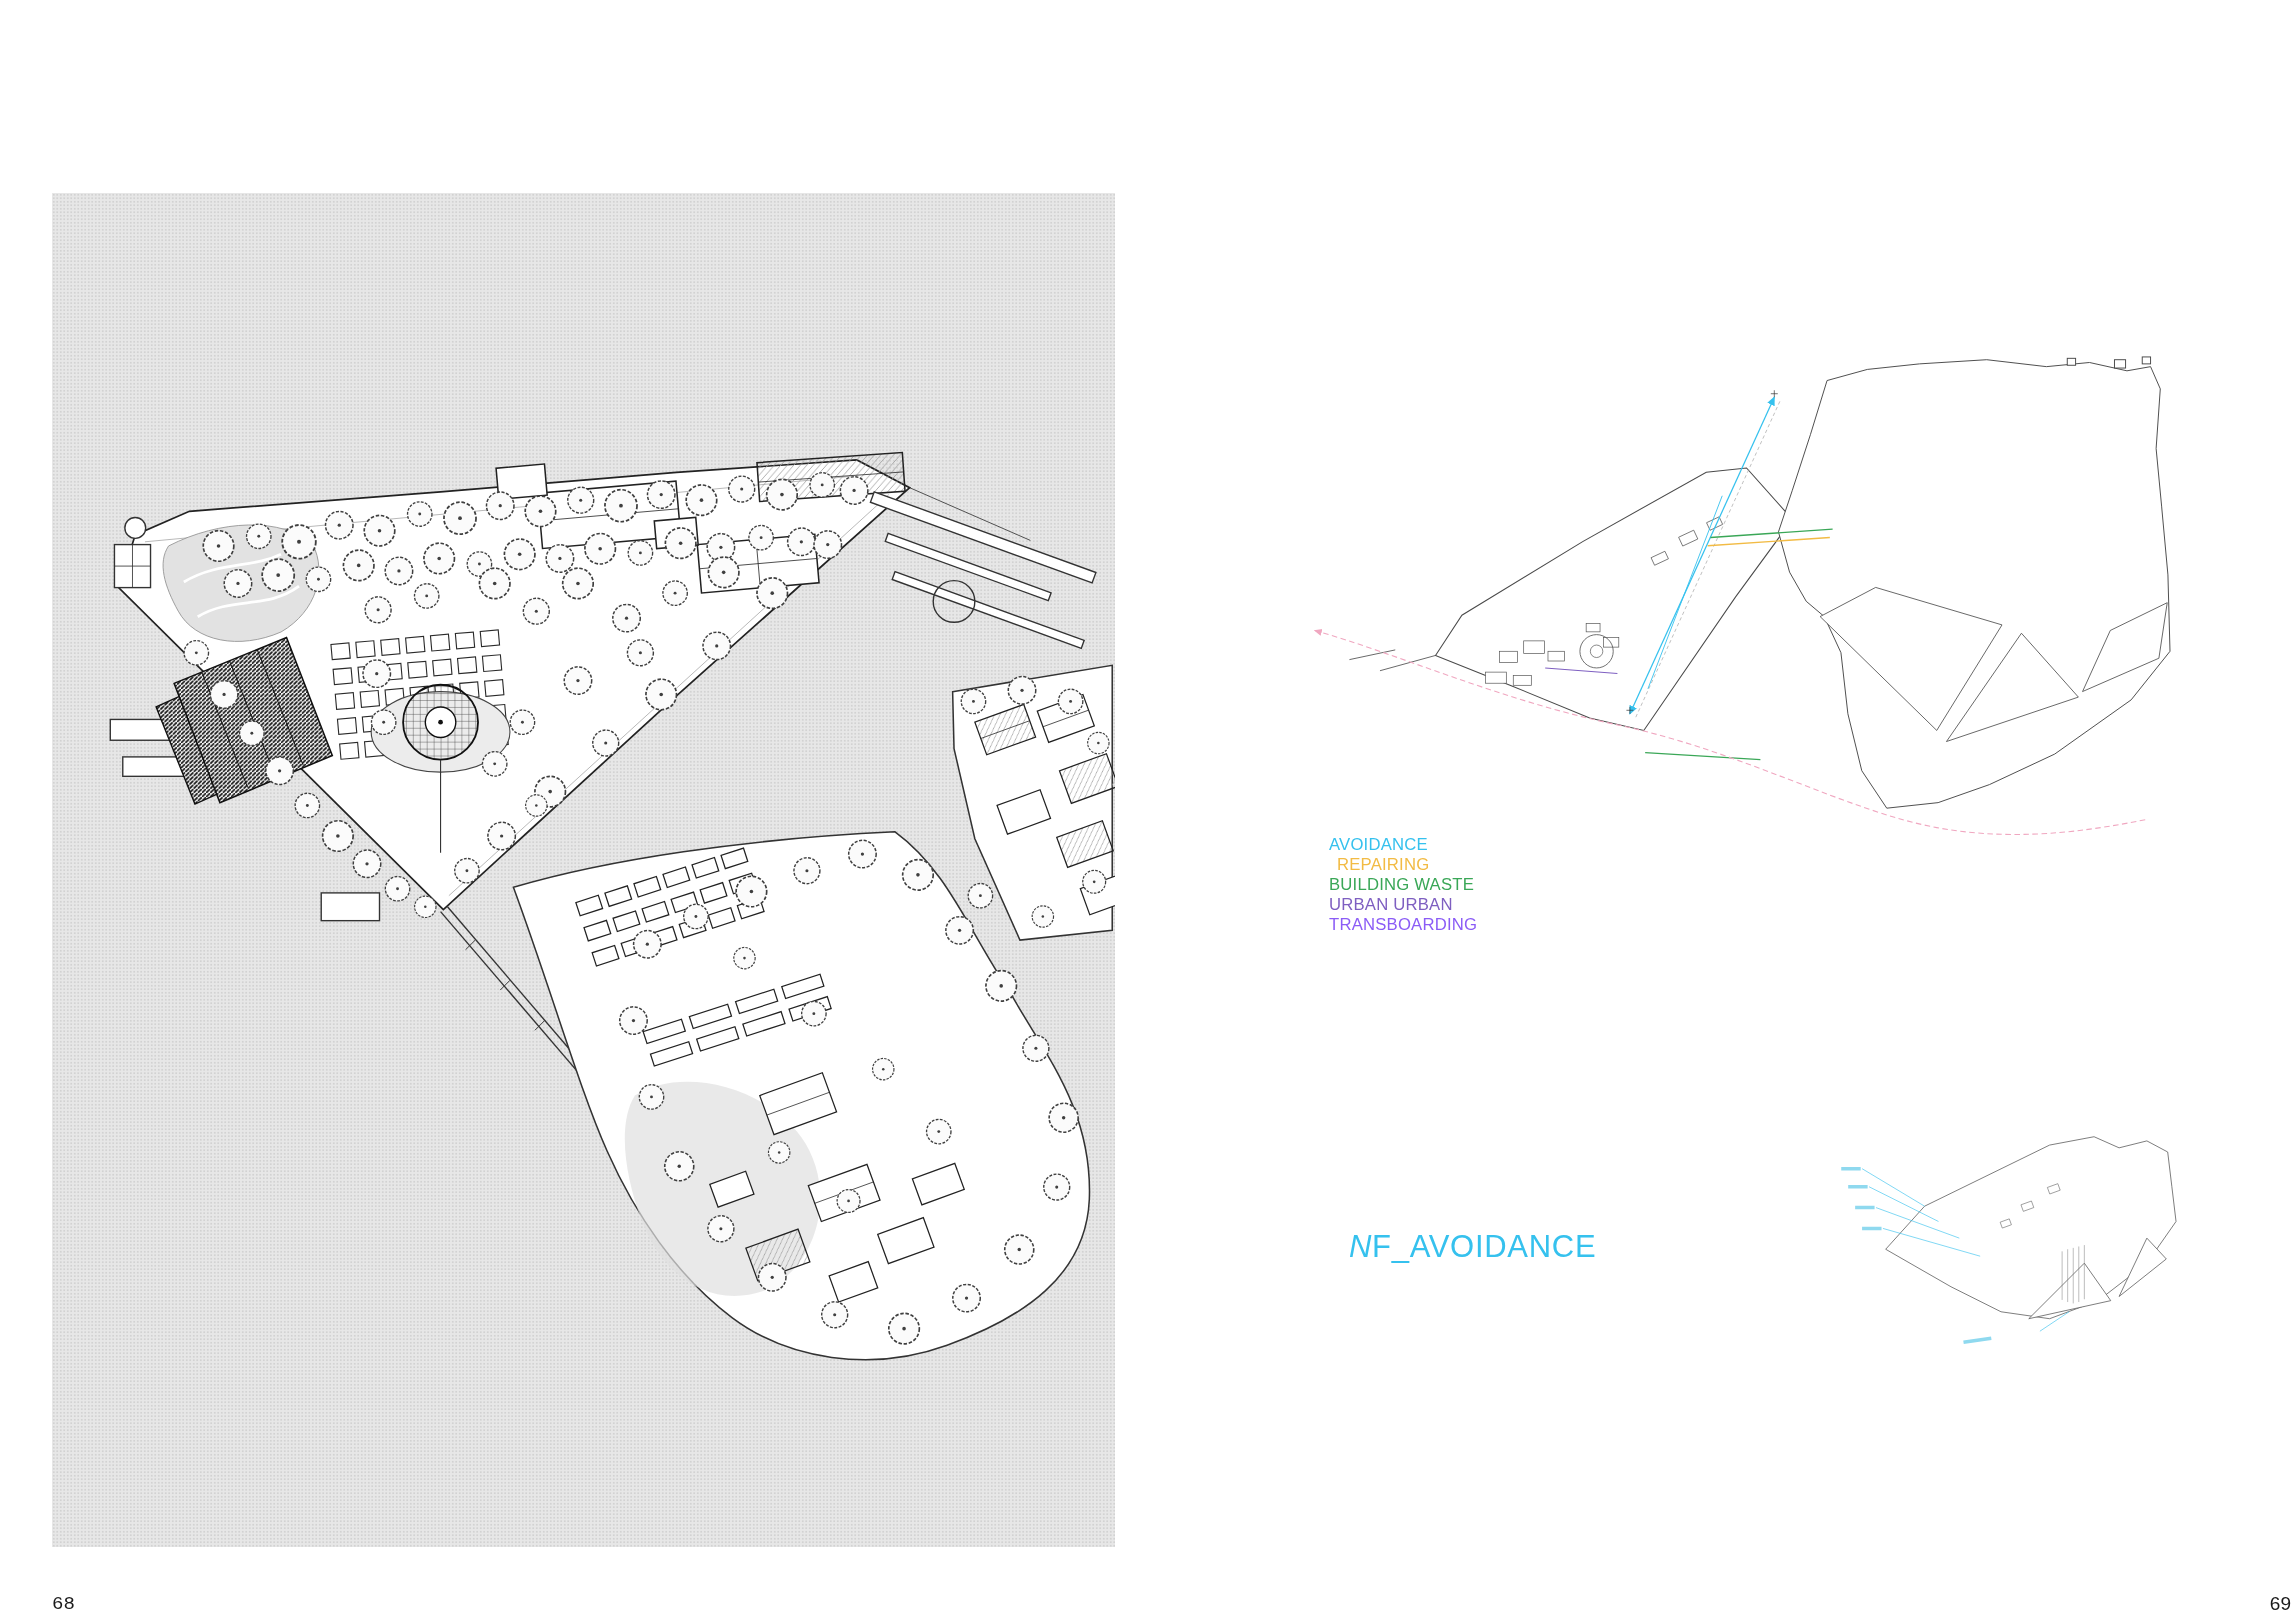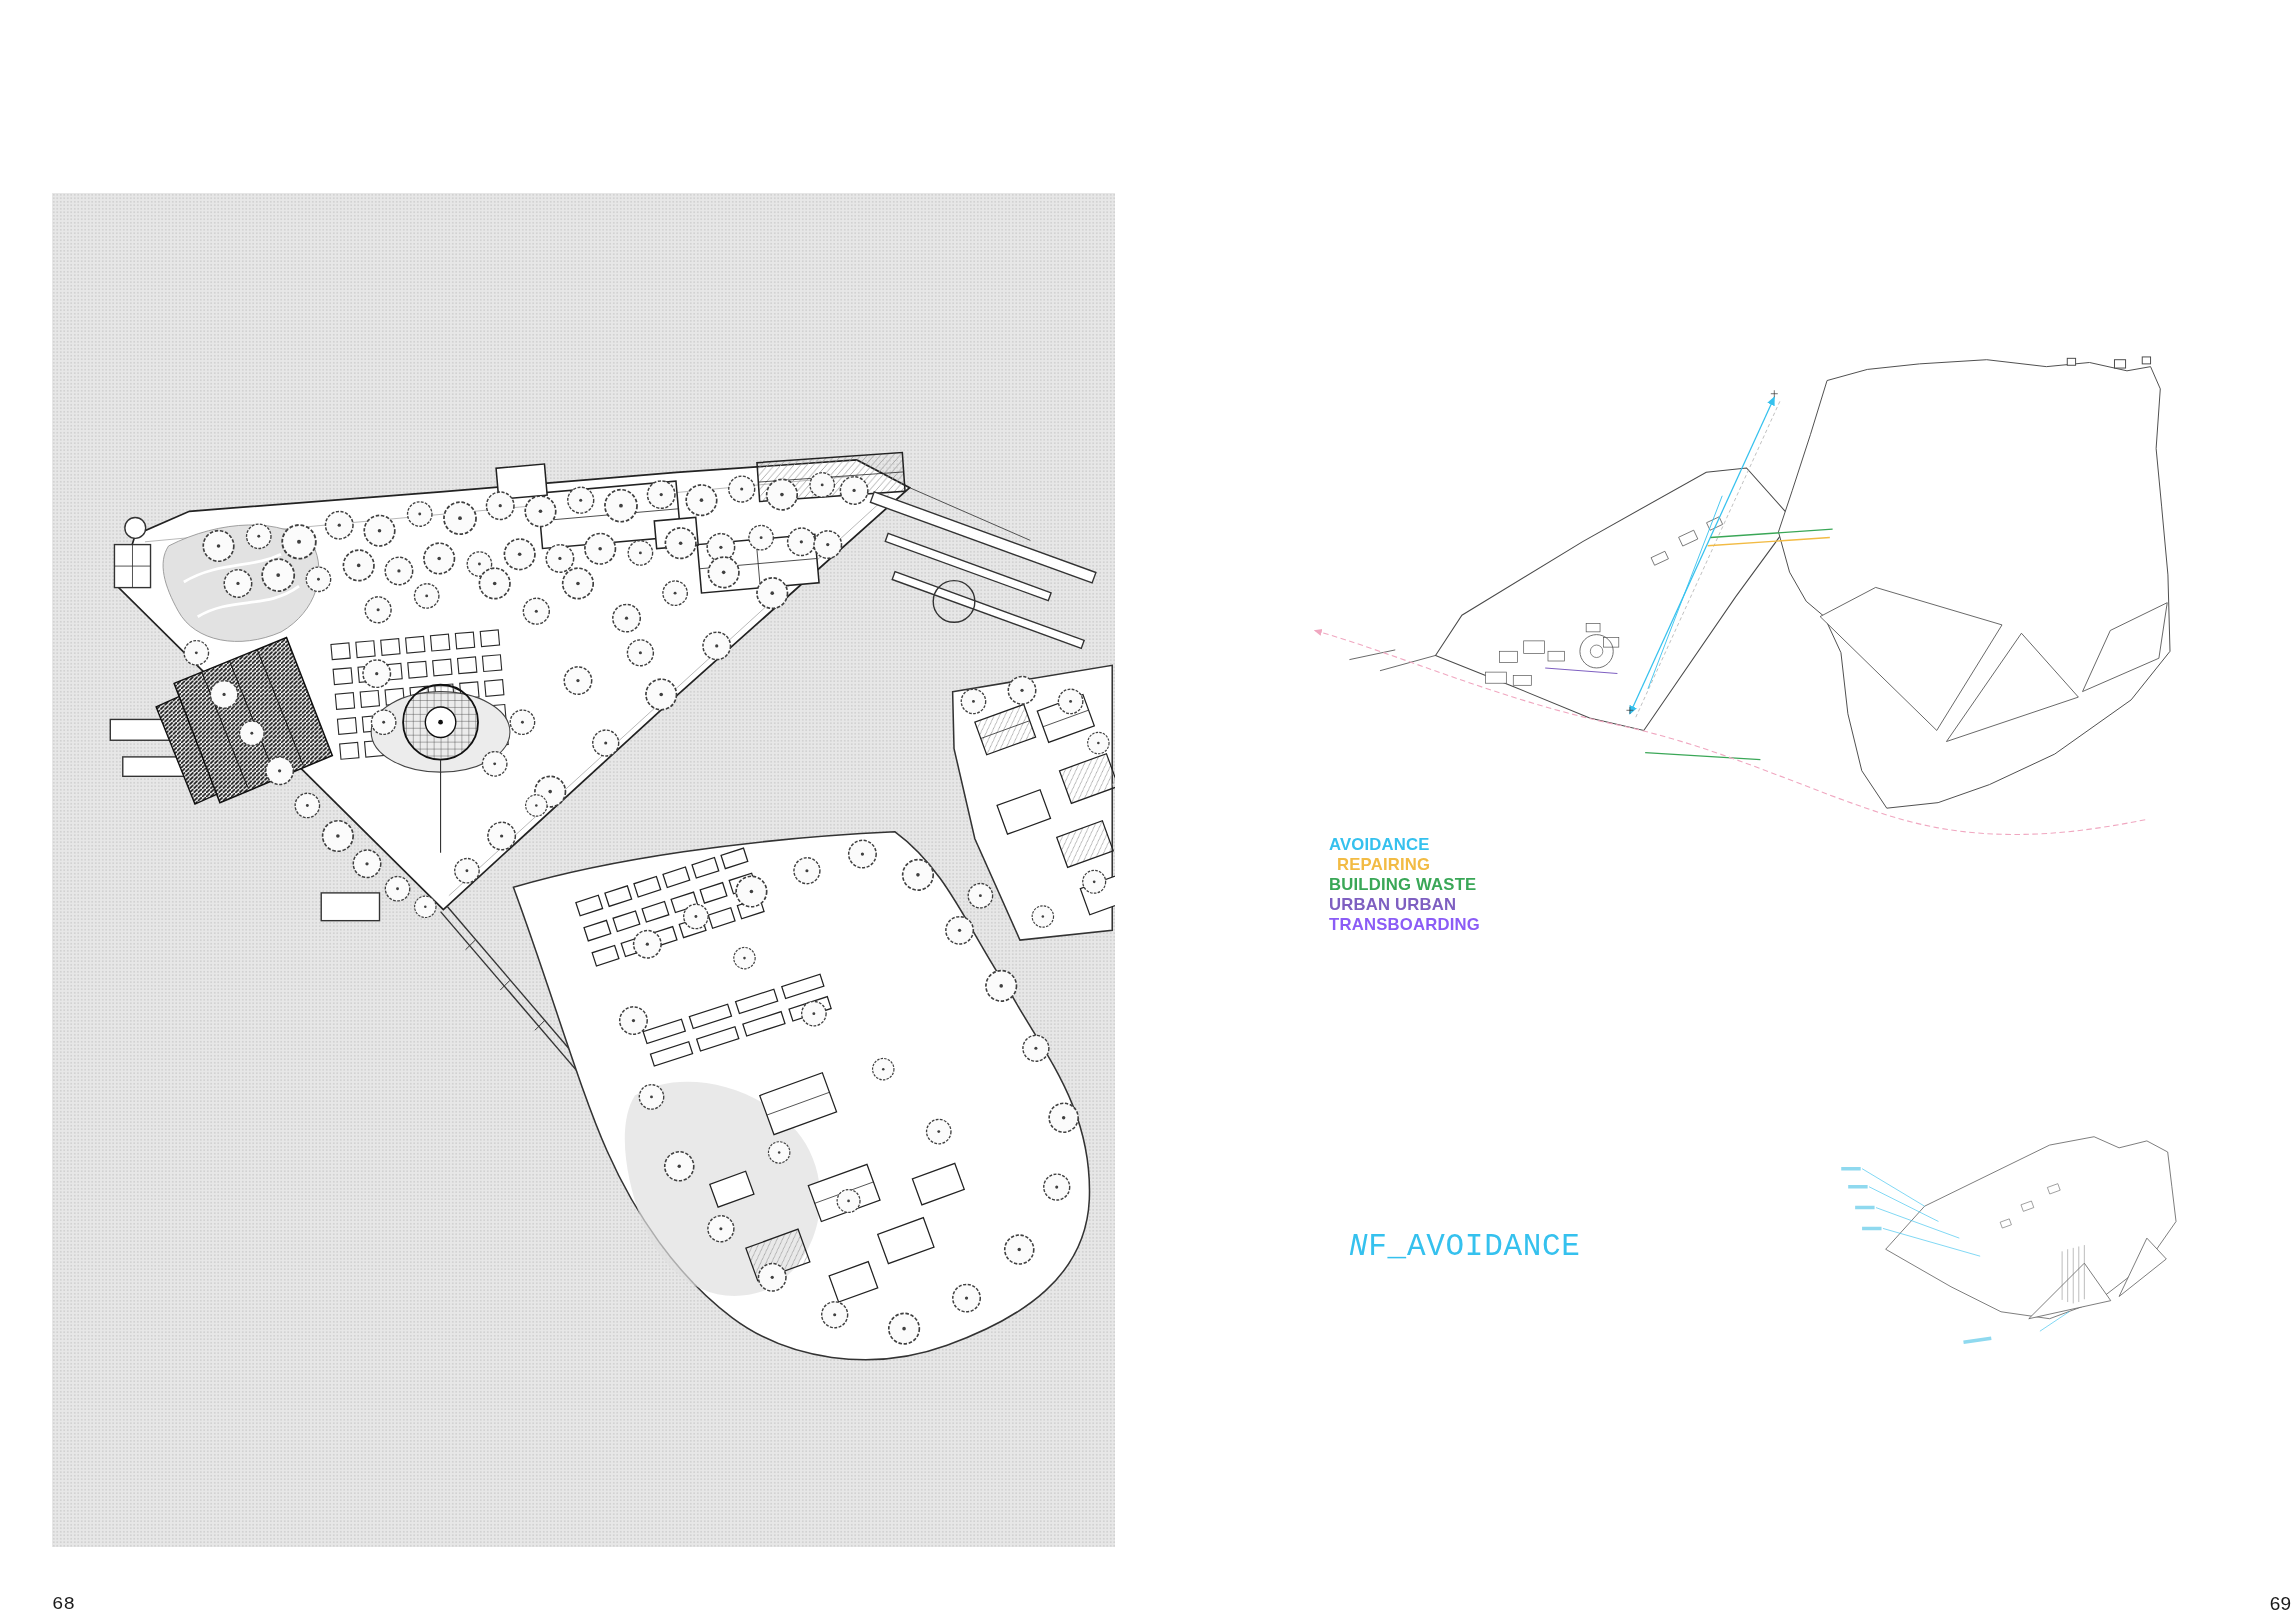--- a/index.html
+++ b/index.html
@@ -24,21 +24,21 @@
   .site-panel svg { position: absolute; left: 0; top: 0; width: 100%; height: 100%; }
 
   .pagenum { position: absolute; bottom: 8.3px; font-size: 19px; color: #1a1a1a; }
   .pagenum-left { left: 52px; font-family: Liberation Mono, monospace; }
   .pagenum-right { right: 4px; }
 
   .flow-diagram { position: absolute; left: 143px; top: 325px; width: 918px; height: 529px; }
   .mini-diagram { position: absolute; left: 671px; top: 1102px; width: 389px; height: 257px; }
 
   .legend { position: absolute; left: 181px; top: 835px; list-style: none; margin: 0; padding: 0; }
-  .legend li { font-size: 16.7px; line-height: 20px; letter-spacing: 0.2px; font-weight: 700; }
+  .legend li { font-size: 16.7px; line-height: 20px; letter-spacing: 0.2px; font-weight: 400; }
 
   .caption { position: absolute; left: 201px; top: 1229px; font-size: 31px; letter-spacing: 0.7px; }
   .caption .caption-italic { font-style: italic; }
 </style>
 </head>
 <body>
 
 <div class="spread">
 
   <section class="left-page">
@@ -453,21 +453,21 @@
     </svg>
 
     <ul class="legend">
       <li style="color: rgb(53, 193, 238);">AVOIDANCE</li>
       <li style="color: rgb(242, 187, 68); margin-left: 8px;">REPAIRING</li>
       <li style="color: rgb(58, 167, 87);">BUILDING WASTE</li>
       <li style="color: rgb(126, 95, 193);">URBAN URBAN</li>
       <li style="color: #8b5cf6;">TRANSBOARDING</li>
     </ul>
 
-    <div class="caption" style="color: rgb(53, 193, 238); font-family: Liberation Mono, monospace;">
+    <div class="caption" style="color: rgb(53, 193, 238);">
       <span class="caption-italic">N</span><span>F_AVOIDANCE</span>
     </div>
 
     <svg class="mini-diagram" viewBox="0 0 560 370" preserveAspectRatio="xMidYMid meet">
       <g fill="#ffffff" stroke="#555" stroke-width="1.1">
         <path d="M 96 212 L 152 150 L 332 62 L 396 50 L 432 66 L 472 56 L 502 72 L 508 122 L 514 172 L 472 232 L 402 286 L 332 312 L 262 302 L 190 266 Z"></path>
         <path d="M 302 312 L 420 286 L 382 232 Z"></path>
         <path d="M 432 280 L 500 226 L 472 196 Z"></path>
       </g>
       <g stroke="#777" stroke-width="0.7">

